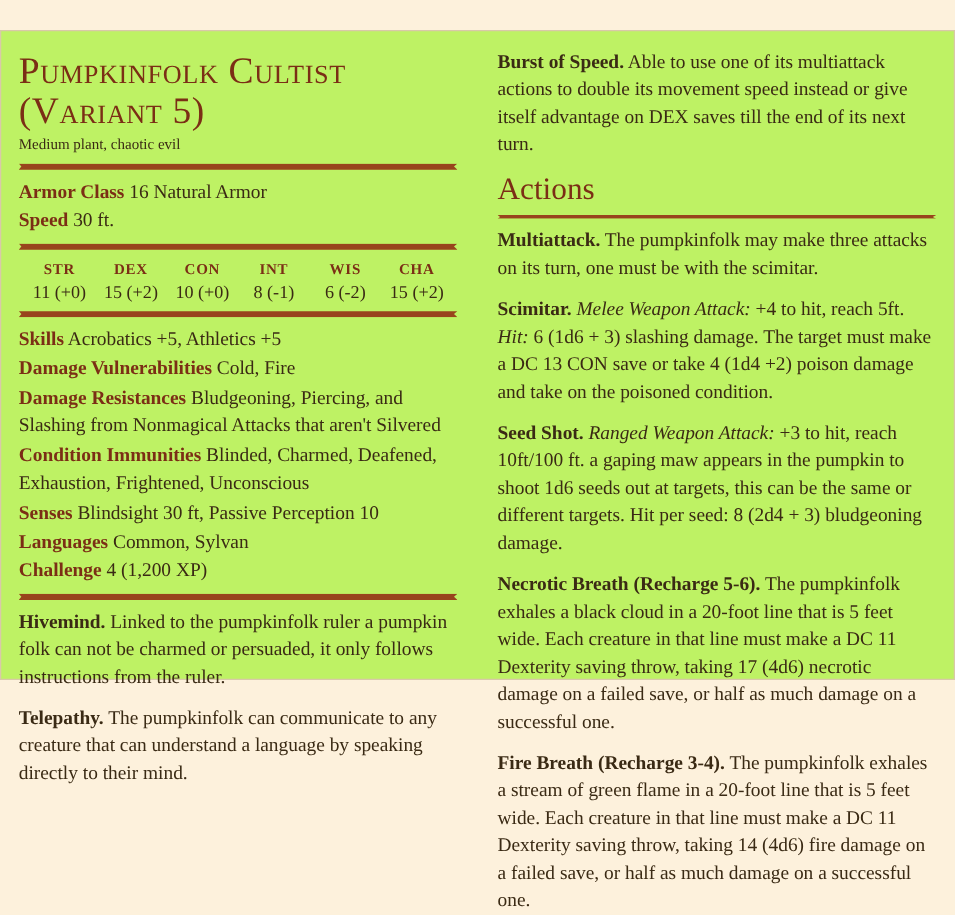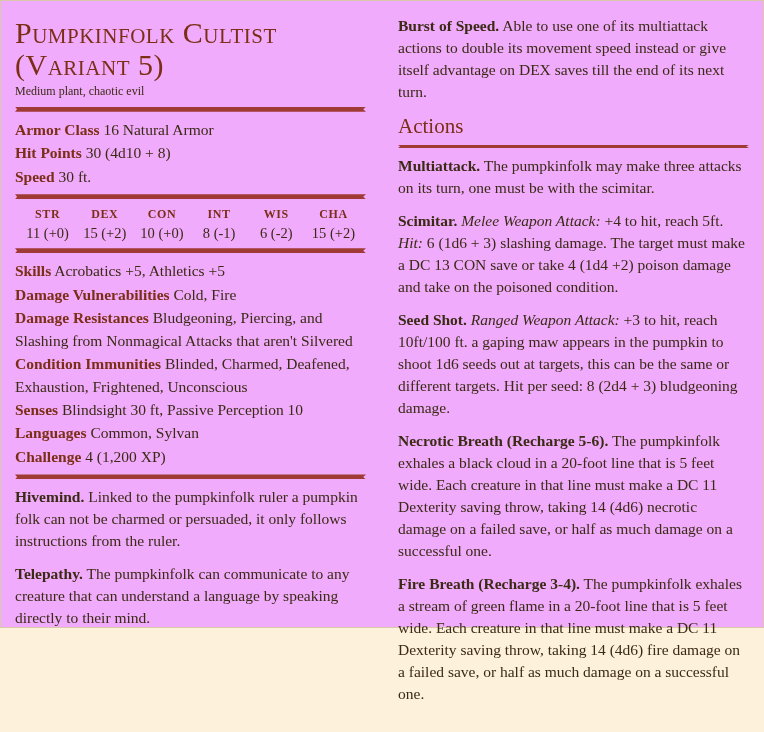--- a/index.html
+++ b/index.html
@@ -10,26 +10,27 @@
     width: 764px;
     height: 732px;
     background: #fdf1dc;
     font-family: "Liberation Serif", serif;
     color: #3a2a14;
     overflow: hidden;
   }
   .statblock {
     position: relative;
     width: 764px;
-    height: 628px;
+    height: 520px;
     box-sizing: border-box;
-    background: #f0abfc;
+    background: #bef264;
     border: 1px solid #d9c9a8;
     display: flex;
     padding: 12px 14px 10px 14px;
+    margin-top: 24px;
   }
   .col {
     width: 50%;
     box-sizing: border-box;
   }
   .col-left {
     padding-right: 16px;
   }
   .col-right {
     padding-left: 16px;
@@ -99,21 +100,21 @@
     line-height: 1.42;
     margin: 0 0 11px 0;
     text-align: left;
   }
   .trait-name {
     font-weight: bold;
   }
   .section-head {
     font-family: "Liberation Serif", serif;
     color: #7b2e15;
-    font-size: 21px;
+    font-size: 25px;
     margin: 10px 0 2px 0;
     font-weight: normal;
   }
   .bottom-block {
     margin-top: 2px;
   }
   .right-first {
     margin-top: 2px;
   }
 </style>
@@ -129,24 +130,20 @@
       <span>(Variant 5)</span>
     </h1>
 
     <div class="creature-type">Medium plant, chaotic evil</div>
 
     <div class="rule"></div>
 
     <div class="attr-line">
       <span class="attr-label">Armor Class</span>
       <span>16 Natural Armor</span>
-    </div>
-    <div class="attr-line">
-      <span class="attr-label">Hit Points</span>
-      <span>30 (4d10 + 8)</span>
     </div>
     <div class="attr-line">
       <span class="attr-label">Speed</span>
       <span>30 ft.</span>
     </div>
 
     <div class="rule"></div>
 
     <div class="abilities">
       <div class="ability">
@@ -261,21 +258,21 @@
       <span class="trait-name">Scimitar.</span>
       <span style="font-style:italic">Melee Weapon Attack:</span><span> +4 to hit, reach 5ft. </span><span style="font-style:italic">Hit:</span><span> 6 (1d6 + 3) slashing damage. The target must make a DC 13 CON save or take 4 (1d4 +2) poison damage and take on the poisoned condition.</span>
     </p>
 
     <p class="trait">
       <span class="trait-name">Seed Shot.</span>
       <span style="font-style:italic">Ranged Weapon Attack:</span><span> +3 to hit, reach 10ft/100 ft. a gaping maw appears in the pumpkin to shoot  1d6 seeds out at targets, this can be the same or different targets. Hit per seed: 8 (2d4 + 3) bludgeoning damage.</span>
     </p>
 
     <p class="trait">
-      <span class="trait-name">Necrotic Breath (Recharge 5-6).</span><span> The pumpkinfolk exhales a black cloud in a 20-foot line that is 5 feet wide. Each creature in that line must make a DC 11 Dexterity saving throw, taking 14 (4d6) necrotic damage on a failed save, or half as much damage on a successful one.</span>
+      <span class="trait-name">Necrotic Breath (Recharge 5-6).</span><span> The pumpkinfolk exhales a black cloud in a 20-foot line that is 5 feet wide. Each creature in that line must make a DC 11 Dexterity saving throw, taking 17 (4d6) necrotic damage on a failed save, or half as much damage on a successful one.</span>
     </p>
 
     <p class="trait">
       <span class="trait-name">Fire Breath (Recharge 3-4).</span><span> The pumpkinfolk exhales a stream of green flame in a 20-foot line that is 5 feet wide. Each creature in that line must make a DC 11 Dexterity saving throw, taking 14 (4d6) fire damage on a failed save, or half as much damage on a successful one.</span>
     </p>
 
   </div>
 
 </div>
 

